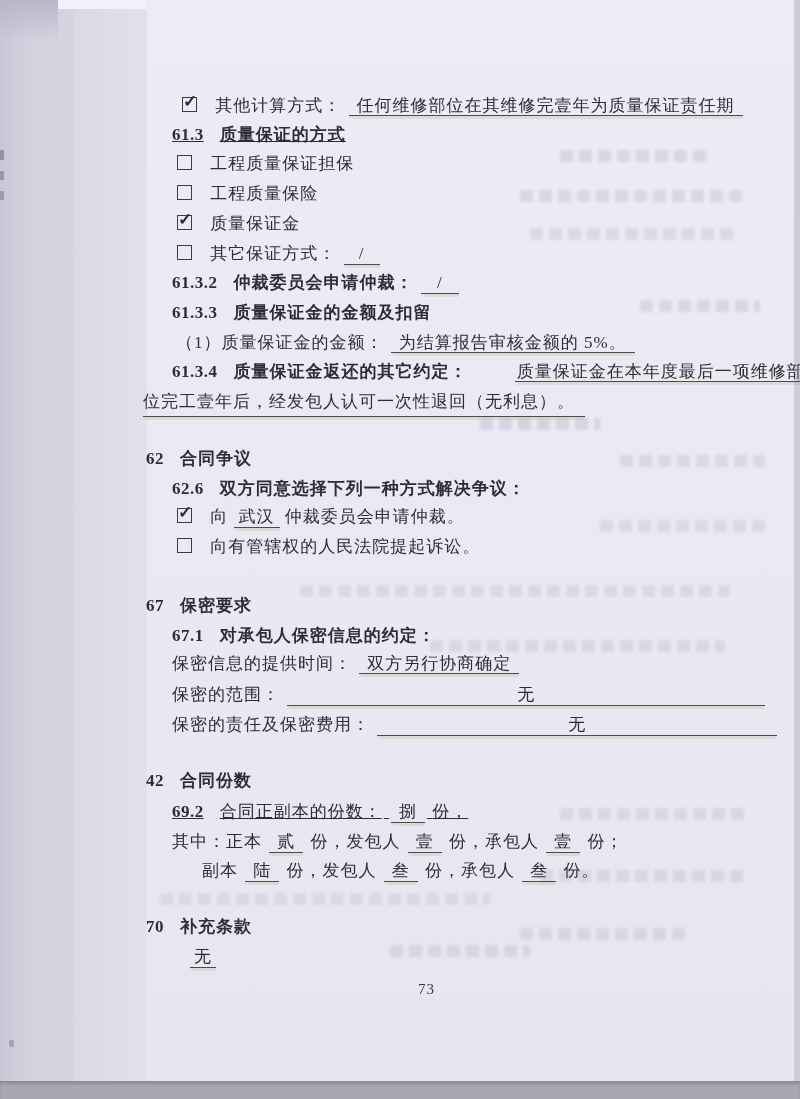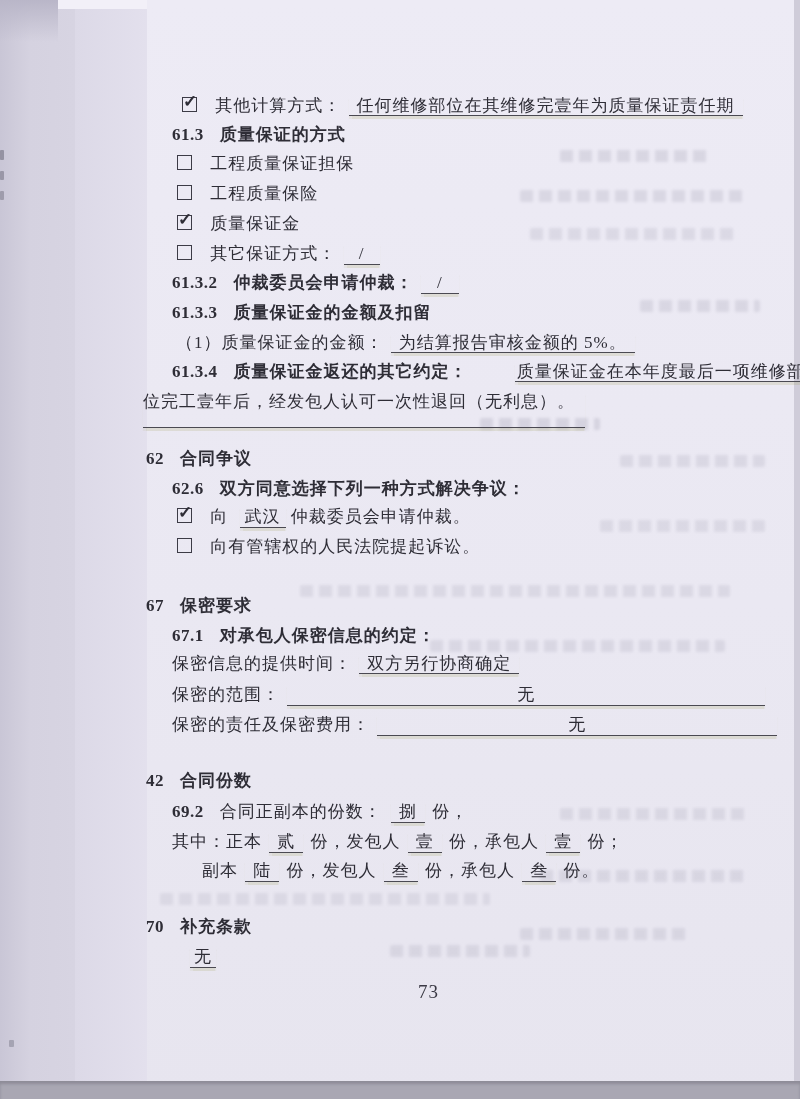--- a/index.html
+++ b/index.html
@@ -33,21 +33,21 @@
   .lbl{margin-right:2px;}
   .cb{display:inline-block;width:13px;height:13px;border:1.6px solid #3c3b46;
     vertical-align:-1px;margin-right:13px;position:relative;}
   .cb .mark{position:absolute;left:0px;top:-7px;font-size:17px;font-weight:bold;color:var(--ink,#2e2d36);}
   .u{border-bottom:1.6px solid var(--rule,#4a4952);padding:0 8px;
     box-shadow:0 2.5px 1px rgba(150,150,60,.16);}
   .uc{display:inline-block;text-align:center;border-bottom:1.6px solid var(--rule,#4a4952);
     box-shadow:0 2.5px 1px rgba(150,150,60,.16);}
   .uv{display:inline-block;min-width:34px;text-align:center;margin:0 2px;
     border-bottom:1.6px solid var(--rule,#4a4952);box-shadow:0 2.5px 1px rgba(150,150,60,.16);}
-  .pageno{position:absolute;font-size:19px;color:#3a3944;letter-spacing:1px;}
+  .pageno{position:absolute;font-size:15px;color:#3a3944;letter-spacing:1px;}
 </style>
 </head>
 <body>
 
 <div class="scan">
 
   <div class="strip-outer"></div>
   <div class="corner-dark"></div>
   <div class="strip-mid"></div>
   <div class="top-sliver"></div>
@@ -73,21 +73,21 @@
   <div class="edge-mark" style="left:0;top:171px;width:4px;height:9px;opacity:.5"></div>
   <div class="edge-mark" style="left:0;top:191px;width:4px;height:9px;opacity:.45"></div>
   <div class="edge-mark" style="left:9px;top:1040px;width:5px;height:7px;opacity:.4"></div>
 
   <div class="row" style="left:182px;top:95px;">
     <span class="cb"><span class="mark">✓</span></span>
     <span class="lbl">其他计算方式：</span>
     <span class="u">任何维修部位在其维修完壹年为质量保证责任期</span>
   </div>
 
-  <div class="row bold" style="left:172px;top:124px;">
+  <div class="row bold" style="left:172px;top:124px;text-decoration:underline;">
     <span class="num">61.3</span><span>质量保证的方式</span>
   </div>
 
   <div class="row" style="left:177px;top:153px;">
     <span class="cb"><span class="mark"></span></span>
     <span>工程质量保证担保</span>
   </div>
 
   <div class="row" style="left:177px;top:183px;">
     <span class="cb"><span class="mark"></span></span>
@@ -118,35 +118,35 @@
     <span class="lbl">（1）质量保证金的金额：</span>
     <span class="u">为结算报告审核金额的 5%。</span>
   </div>
 
   <div class="row" style="left:172px;top:361px;">
     <span class="num">61.3.4</span><span class="lbl bold">质量保证金返还的其它约定：</span>
     <span class="u" style="padding:0 2px;margin-left:40px;">质量保证金在本年度最后一项维修部</span>
   </div>
 
   <div class="row" style="left:143px;top:391px;">
-    <span class="u" style="padding:0 10px 16px 0;">位完工壹年后，经发包人认可一次性退回（无利息）。</span>
+    <span class="u" style="padding:0 10px 5px 0;">位完工壹年后，经发包人认可一次性退回（无利息）。</span>
   </div>
 
   <div class="row bold" style="left:146px;top:448px;">
     <span class="num">62</span><span>合同争议</span>
   </div>
 
   <div class="row bold" style="left:172px;top:478px;">
     <span class="num">62.6</span><span>双方同意选择下列一种方式解决争议：</span>
   </div>
 
   <div class="row" style="left:177px;top:506px;">
     <span class="cb"><span class="mark">✓</span></span>
     <span>向</span>
-    <span class="uc" style="min-width:46px;margin-left:6px;">武汉</span>
+    <span class="uc" style="min-width:46px;">武汉</span>
     <span>仲裁委员会申请仲裁。</span>
   </div>
 
   <div class="row" style="left:177px;top:536px;">
     <span class="cb"><span class="mark"></span></span>
     <span>向有管辖权的人民法院提起诉讼。</span>
   </div>
 
   <div class="row bold" style="left:146px;top:595px;">
     <span class="num">67</span><span>保密要求</span>
@@ -168,21 +168,21 @@
 
   <div class="row" style="left:172px;top:714px;">
     <span class="lbl">保密的责任及保密费用：</span>
     <span class="uc" style="width:400px;">无</span>
   </div>
 
   <div class="row bold" style="left:146px;top:770px;">
     <span class="num">42</span><span>合同份数</span>
   </div>
 
-  <div class="row" style="left:172px;top:801px;">
+  <div class="row" style="left:172px;top:801px;text-decoration:underline;">
     <span class="num">69.2</span><span class="lbl">合同正副本的份数：</span>
     <span class="uv">捌</span>
     <span>份，</span>
   </div>
 
   <div class="row" style="left:202px;top:860px;">
     <span>副本</span>
     <span class="uv">陆</span>
     <span>份，发包人</span>
     <span class="uv">叁</span>

